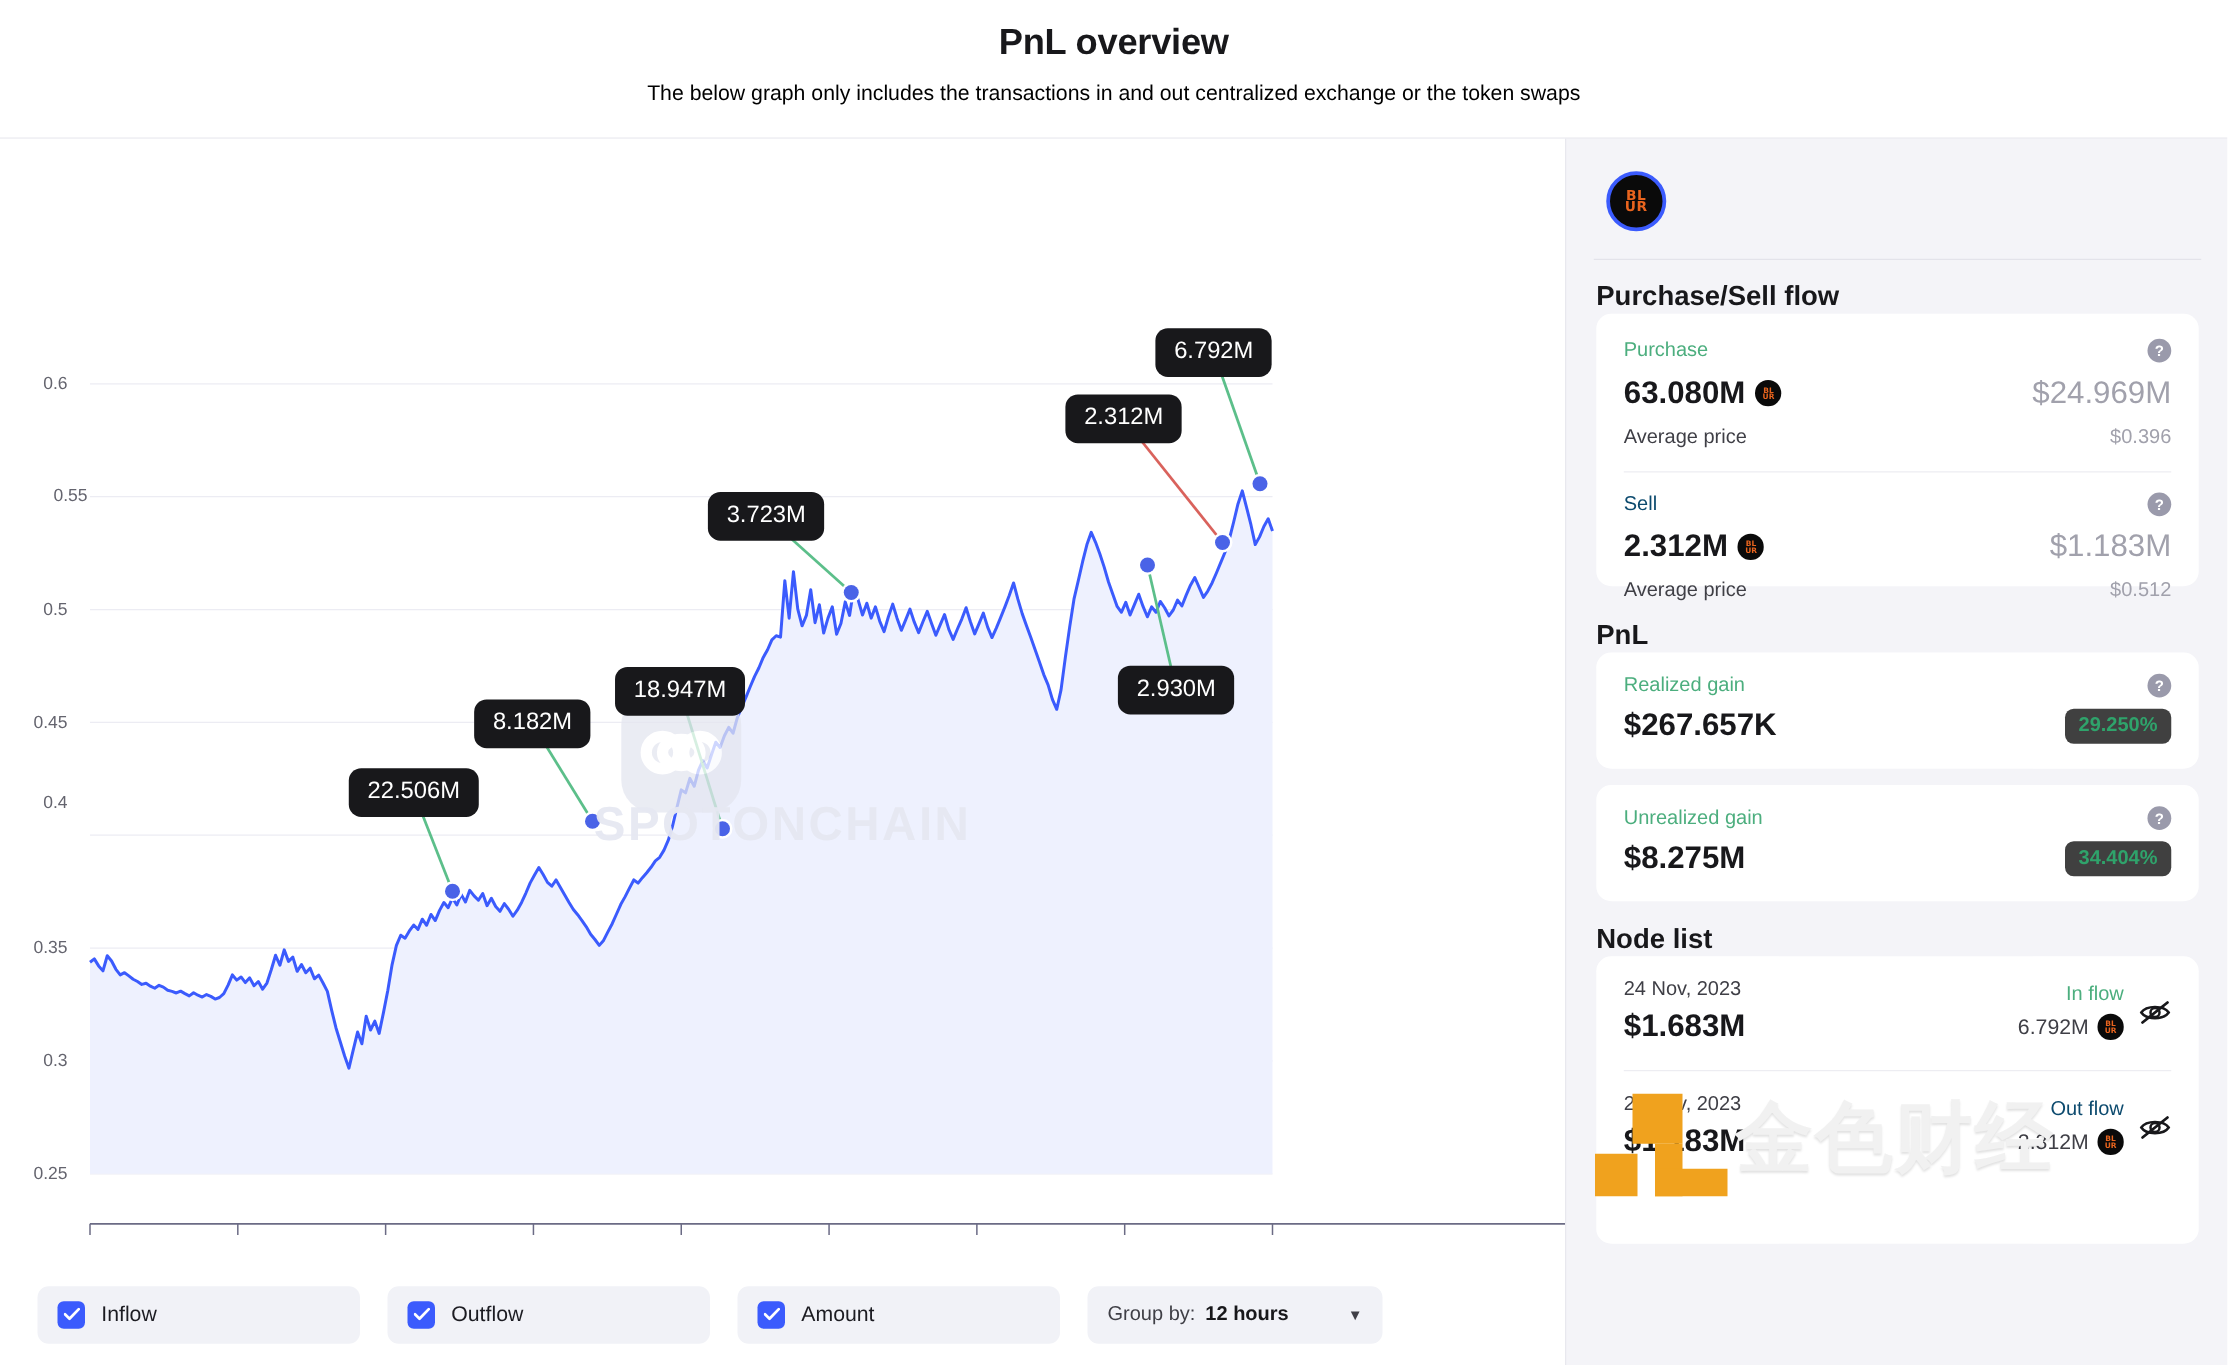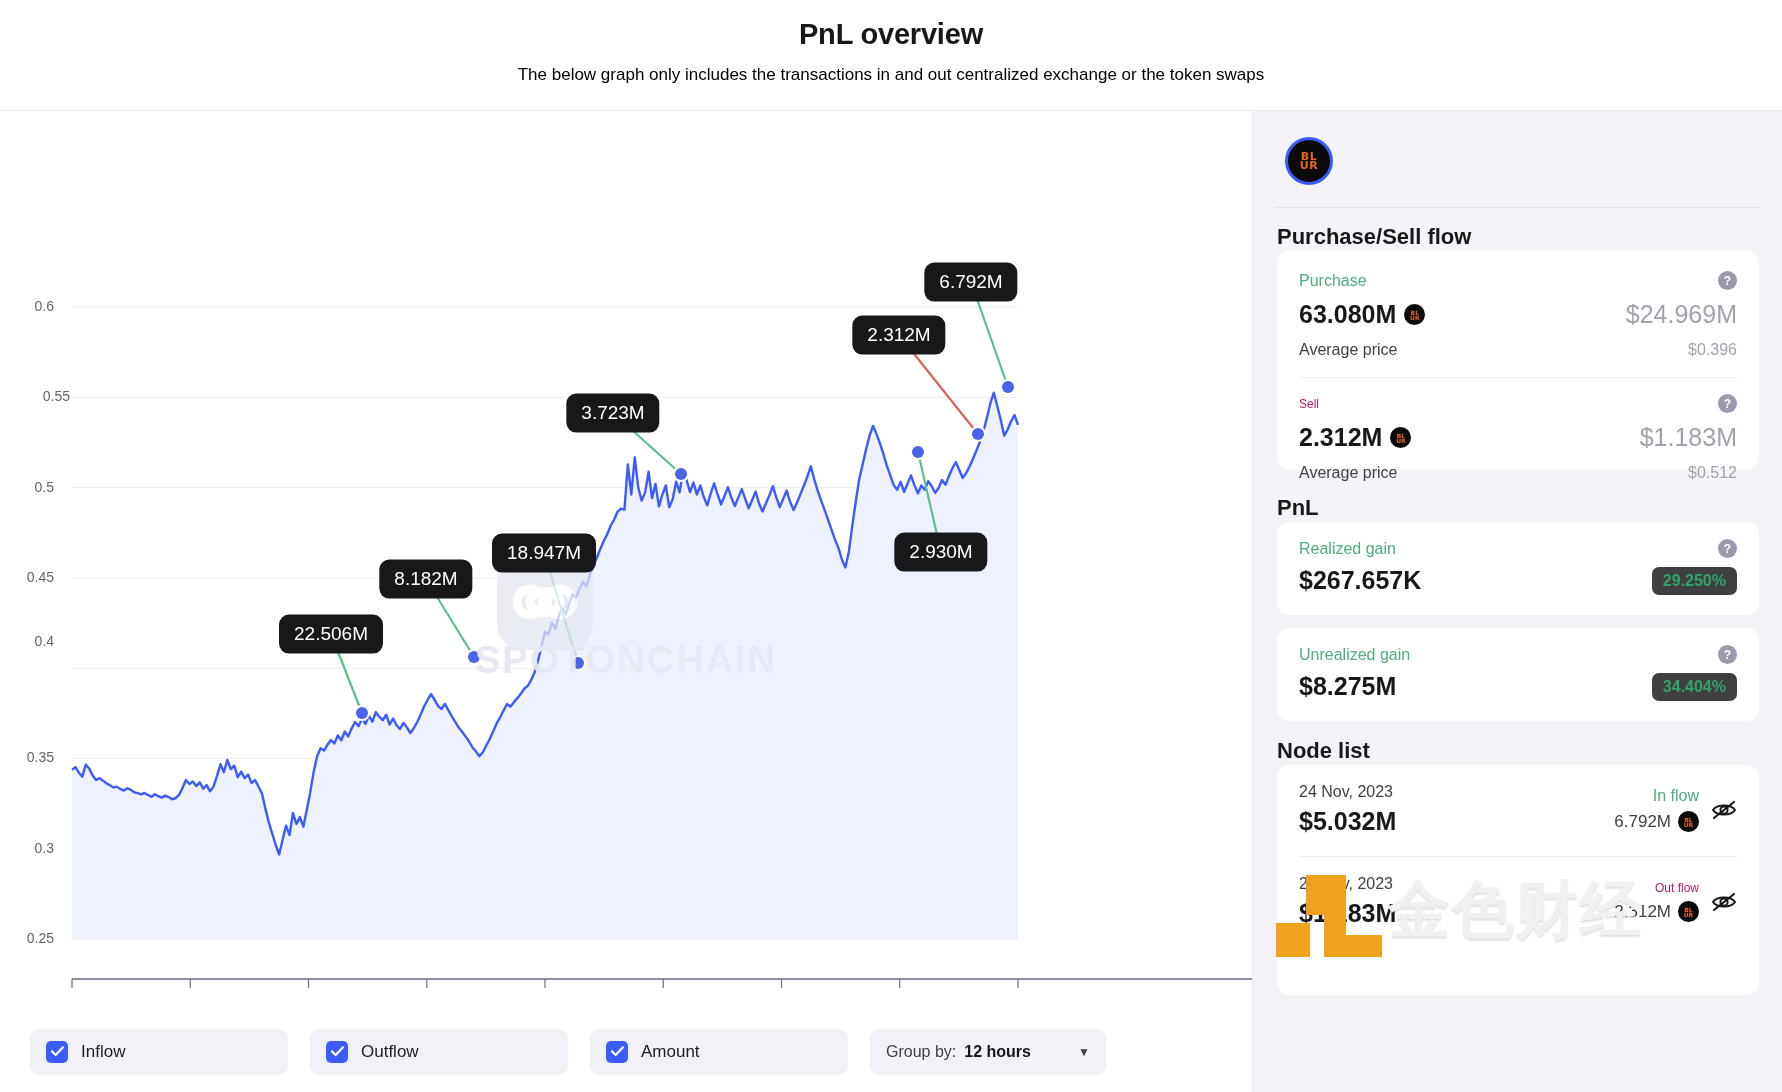--- a/index.html
+++ b/index.html
@@ -82,21 +82,21 @@
     font-size:11px; font-weight:700; color:#e8641e; line-height:9px;
     text-align:center; letter-spacing:.5px; font-family:"DejaVu Sans", sans-serif;
   }
   .side-divider { position:absolute; left:22px; top:96px; width:486px; height:1px; background:#e3e3ea; }
 
   .sec-title { position:absolute; left:24px; font-size:22px; font-weight:700; color:#18181b; }
   .card { position:absolute; left:24px; width:482px; background:#fff; border-radius:12px; }
 
   .row { display:flex; align-items:center; justify-content:space-between; }
   .lbl-green { font-size:16px; color:#4cae7e; }
-  .lbl-red   { font-size:12px; color:#be185d; }
+  .lbl-red   { font-size:16px; color:#0c4a6e; }
   .big-num   { font-size:25px; font-weight:700; color:#18181b; display:flex; align-items:center; gap:8px; }
   .big-grey  { font-size:25px; color:#a1a1ac; font-weight:400; }
   .sm-lbl    { font-size:16px; color:#3f3f46; }
   .sm-grey   { font-size:16px; color:#a1a1ac; }
 
   .mini-logo {
     width:21px; height:21px; border-radius:50%; background:#0a0a0a;
     display:inline-flex; align-items:center; justify-content:center; flex:none;
   }
   .mini-logo .g { font-size:6px; font-weight:700; color:#e8641e; line-height:5px;
@@ -323,21 +323,21 @@
         </div>
       </div>
 
       <div class="sec-title" style="top:627px">Node list</div>
 
       <div class="card" style="top:654px; height:230px; padding:18px 22px;">
 
         <div class="row">
           <div>
             <div class="sm-lbl">24 Nov, 2023</div>
-            <div class="big-num" style="margin-top:6px">$5.032M</div>
+            <div class="big-num" style="margin-top:6px">$1.683M</div>
           </div>
           <div style="display:flex;align-items:center;gap:12px">
             <div style="text-align:right">
               <div class="lbl-green">In flow</div>
               <div style="display:flex;align-items:center;gap:7px;margin-top:6px;justify-content:flex-end">
                 <span class="sm-lbl" style="font-size:17px">6.792M</span>
                 <span class="mini-logo">
                     <span class="g">BL<br>UR</span>
                   </span>
               </div>

